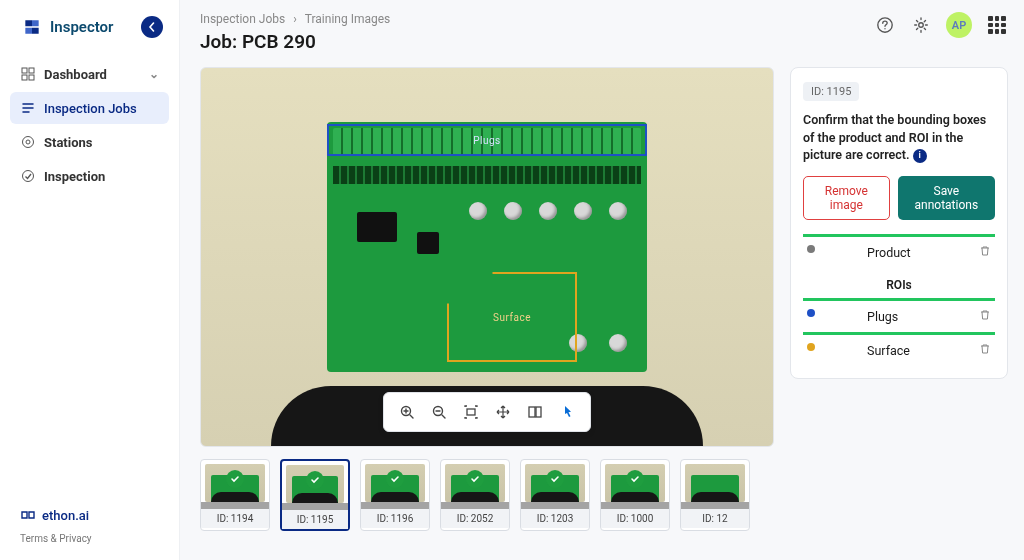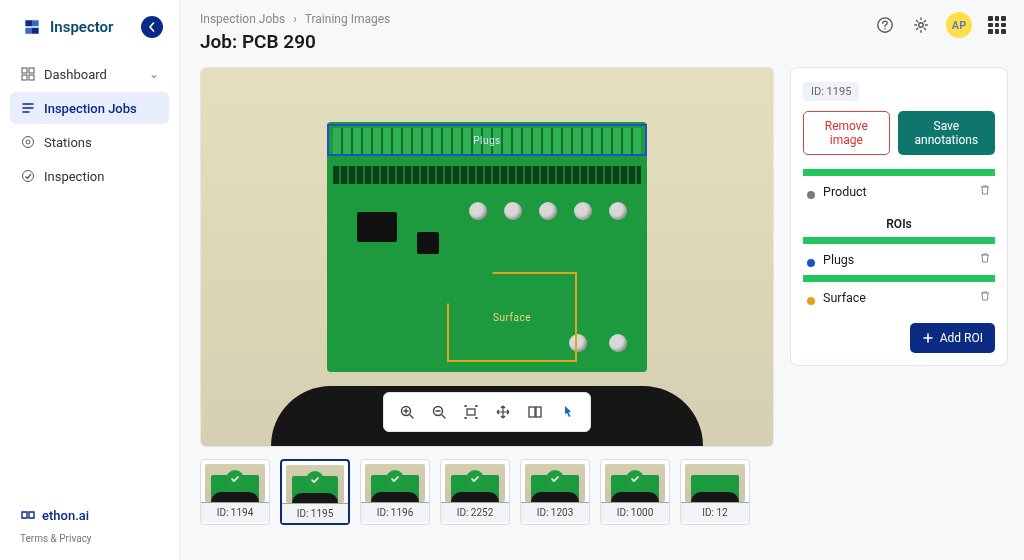--- a/index.html
+++ b/index.html
@@ -5,38 +5,38 @@
   * { box-sizing: border-box; margin: 0; padding: 0; font-family: -apple-system, BlinkMacSystemFont, "Segoe UI", Roboto, sans-serif; }
   body { width: 1024px; height: 560px; background: #f7f8fa; display: flex; overflow: hidden; color: #1a1a1a; }
   
   
   .sidebar { width: 180px; background: #fff; border-right: 1px solid #eef0f3; display: flex; flex-direction: column; padding: 16px 0; }
   .brand { display: flex; align-items: center; padding: 0 16px 20px 22px; }
   .brand-logo { width: 20px; height: 20px; margin-right: 8px; }
   .brand-name { font-weight: 600; font-size: 15px; color: #0c4a6e; }
   .collapse-btn { width: 22px; height: 22px; border-radius: 50%; background: #0a2a84; display: flex; align-items: center; justify-content: center; margin-left: auto; cursor: pointer; }
   .nav-list { list-style: none; padding: 0 10px; }
-  .nav-item { display: flex; align-items: center; padding: 8px 10px; border-radius: 6px; font-size: 13px; color: #333; cursor: pointer; margin-bottom: 2px; }
+  .nav-item { display: flex; align-items: center; padding: 8px 10px; border-radius: 6px; font-size: 13px; color: #333; cursor: pointer; margin-bottom: 2px; font-weight: bold; }
   .nav-item.active { background: #e8eefc; color: #0a2a84; font-weight: 500; }
   .nav-item .nav-ico { width: 16px; height: 16px; margin-right: 8px; display: flex; align-items: center; justify-content: center; }
   .nav-item .chev { margin-left: auto; font-size: 12px; color: #888; }
   .sidebar-footer { margin-top: auto; padding: 0 20px; }
   .ethon { display: flex; align-items: center; font-size: 13px; color: #0a2a84; font-weight: 500; margin-bottom: 10px; }
   .ethon-ico { width: 16px; height: 16px; margin-right: 6px; }
   .terms { font-size: 10px; color: #777; }
 
   
   .main { flex: 1; display: flex; flex-direction: column; padding: 12px 16px 0 20px; min-width: 0; }
   .topbar { display: flex; align-items: flex-start; }
   .crumbs-title { flex: 1; }
   .crumbs { font-size: 12px; color: #888; display: flex; align-items: center; gap: 8px; }
   .page-title { font-size: 19px; font-weight: 600; margin-top: 4px; }
   .top-actions { display: flex; align-items: center; gap: 14px; }
   .icon-btn { width: 22px; height: 22px; display: flex; align-items: center; justify-content: center; color: #555; cursor: pointer; }
-  .avatar { width: 26px; height: 26px; border-radius: 50%; background: #fde047; color: #5d7bbd; font-size: 11px; font-weight: 600; display: flex; align-items: center; justify-content: center; }
+  .avatar { width: 26px; height: 26px; border-radius: 50%; background: #bef264; color: #5d7bbd; font-size: 11px; font-weight: 600; display: flex; align-items: center; justify-content: center; }
   .apps-grid { width: 18px; height: 18px; display: grid; grid-template-columns: repeat(3,1fr); grid-template-rows: repeat(3,1fr); gap: 2px; }
   .apps-grid span { background: #333; border-radius: 1px; }
 
   .content { display: flex; gap: 16px; margin-top: 14px; flex: 1; min-height: 0; }
   
   
   .viewer-col { flex: 1; display: flex; flex-direction: column; min-width: 0; }
   .viewer { position: relative; border: 1px solid #e3e6eb; border-radius: 6px; height: 380px; background: linear-gradient(#e5dfbf,#d6d0b2); overflow: hidden; display: flex; align-items: center; justify-content: center; }
   .pcb { position: relative; width: 320px; height: 250px; background: #1d9a3e; border-radius: 4px; margin-top: -20px; }
   .pcb::before { content:""; position:absolute; top:6px; left:6px; right:6px; height:28px; background: repeating-linear-gradient(90deg,#2fb052 0 8px,#146e2a 8px 10px); border-radius:2px; }
@@ -57,32 +57,32 @@
   .tb-btn.active { color:#0a6dd6; }
 
   
   .thumbs { display:flex; gap:10px; margin-top:8px; overflow:hidden; padding:4px 0; }
   .thumb { width:70px; flex-shrink:0; border:1px solid #d9dde3; border-radius:4px; background:#fff; position:relative; padding-top:4px; cursor:pointer; }
   .thumb.sel { border:2px solid #0a2a84; }
   .thumb-img { height:38px; margin:0 4px; background: linear-gradient(#d4ceb1,#cac4a8); border-radius:2px; display:flex; align-items:flex-end; justify-content:center; overflow:hidden; position:relative;}
   .thumb-pcb { width:80%; height:70%; background:#1d9a3e; border-radius:2px 2px 0 0; }
   .thumb-base { position:absolute; bottom:0; left:6px; right:6px; height:10px; background:#161616; border-radius:20px 20px 0 0;}
   .thumb .check { position:absolute; top:10px; left:50%; transform:translateX(-50%); width:18px; height:18px; border-radius:50%; background:#1f9d3f; display:flex; align-items:center; justify-content:center; }
-  .thumb-label { font-size:10px; text-align:center; padding:4px 0; color:#444; background:#f1f3f6; border-top:1px solid #a3a3a3; white-space:nowrap; overflow:hidden; }
+  .thumb-label { font-size:10px; text-align:center; padding:4px 0; color:#444; background:#f1f3f6; border-top:7px solid #a3a3a3; white-space:nowrap; overflow:hidden; }
 
   
   .panel { width: 218px; border:1px solid #e3e6eb; border-radius:8px; padding:12px; background:#fff; align-self:flex-start; }
   .id-chip { display:inline-block; background:#eef1f5; color:#666; font-size:11px; padding:3px 8px; border-radius:4px; margin-bottom:10px; }
   .instr { font-size:12.5px; line-height:1.4; font-weight:600; color:#222; margin-bottom:12px; }
   .info-ico { display:inline-flex; width:14px; height:14px; border-radius:50%; background:#0a2a84; color:#fff; font-size:9px; align-items:center; justify-content:center; vertical-align:middle; }
   .btn-row { display:flex; gap:8px; margin-bottom:14px; }
   .btn { font-size:12px; padding:7px 10px; border-radius:5px; cursor:pointer; border:1px solid transparent; }
   .btn-danger { border-color:#e04040; color:#d53333; background:#fff; }
   .btn-primary { background:#0f766e; color:#fff; }
-  .roi-row { display:flex; align-items:flex-end; padding:8px 4px; font-size:12.5px; border-top:7px solid #22c55e; }
+  .roi-row { display:flex; align-items:flex-start; padding:8px 4px; font-size:12.5px; border-top:3px solid #22c55e;gap:44px; }
   .dot { width:8px; height:8px; border-radius:50%; margin-right:8px; }
   .trash { margin-left:auto; color:#888; cursor:pointer; }
   .rois-header { text-align:center; font-size:12px; font-weight:600; padding:10px 0 6px; }
   .add-roi { margin-top:10px; background:#0a2a84; color:#fff; font-size:12px; padding:8px 12px; border-radius:5px; display:flex; align-items:center; gap:6px; float:right; cursor:pointer; }
   .clearfix::after { content:""; display:table; clear:both; }
 </style>
 </head>
 <body>
 
 <aside class="sidebar">
@@ -287,21 +287,21 @@
           <div class="thumb">
     <div class="thumb-img">
       <div class="thumb-pcb"></div>
               <div class="thumb-base"></div>
     </div>
     <div class="check">
       <svg width="10" height="10" viewBox="0 0 10 10">
                 <path d="M2 5l2 2 4-4" stroke="#fff" stroke-width="1.6" fill="none" stroke-linecap="round"></path>
               </svg>
     </div>
-    <div class="thumb-label">ID: 2252</div>
+    <div class="thumb-label">ID: 2052</div>
           </div>
           <div class="thumb">
     <div class="thumb-img">
       <div class="thumb-pcb"></div>
               <div class="thumb-base"></div>
     </div>
     <div class="check">
       <svg width="10" height="10" viewBox="0 0 10 10">
                 <path d="M2 5l2 2 4-4" stroke="#fff" stroke-width="1.6" fill="none" stroke-linecap="round"></path>
               </svg>
@@ -326,20 +326,21 @@
               <div class="thumb-base"></div>
     </div>
 
     <div class="thumb-label">ID: 12</div>
           </div>
         </div>
     </div>
 
     <div class="panel clearfix">
       <span class="id-chip">ID: 1195</span>
+      <p class="instr"><span>Confirm that the bounding boxes of the product and ROI in the picture are correct.</span> <span class="info-ico">i</span></p>
       <div class="btn-row">
         <button class="btn btn-danger">Remove image</button>
         <button class="btn btn-primary">Save annotations</button>
       </div>
       <div class="roi-row">
         <span class="dot" style="background:#7a7a7a"></span>
         <span>Product</span>
         <span class="trash"><svg width="12" height="12" viewBox="0 0 12 12">
               <path d="M2 3h8M4 3V2h4v1M3 3l.6 7h4.8L9 3" fill="none" stroke="#888" stroke-width="1"></path>
             </svg></span>
@@ -352,21 +353,15 @@
               <path d="M2 3h8M4 3V2h4v1M3 3l.6 7h4.8L9 3" fill="none" stroke="#888" stroke-width="1"></path>
             </svg></span>
       </div>
       <div class="roi-row">
         <span class="dot" style="background:#e0a41f"></span>
         <span>Surface</span>
         <span class="trash"><svg width="12" height="12" viewBox="0 0 12 12">
               <path d="M2 3h8M4 3V2h4v1M3 3l.6 7h4.8L9 3" fill="none" stroke="#888" stroke-width="1"></path>
             </svg></span>
       </div>
-      <div class="add-roi">
-        <svg width="12" height="12" viewBox="0 0 12 12">
-            <path d="M6 2v8M2 6h8" stroke="#fff" stroke-width="1.6" stroke-linecap="round"></path>
-          </svg>
-        <span>Add ROI</span>
-      </div>
     </div>
   </div>
 </main>
 
 </body></html>

